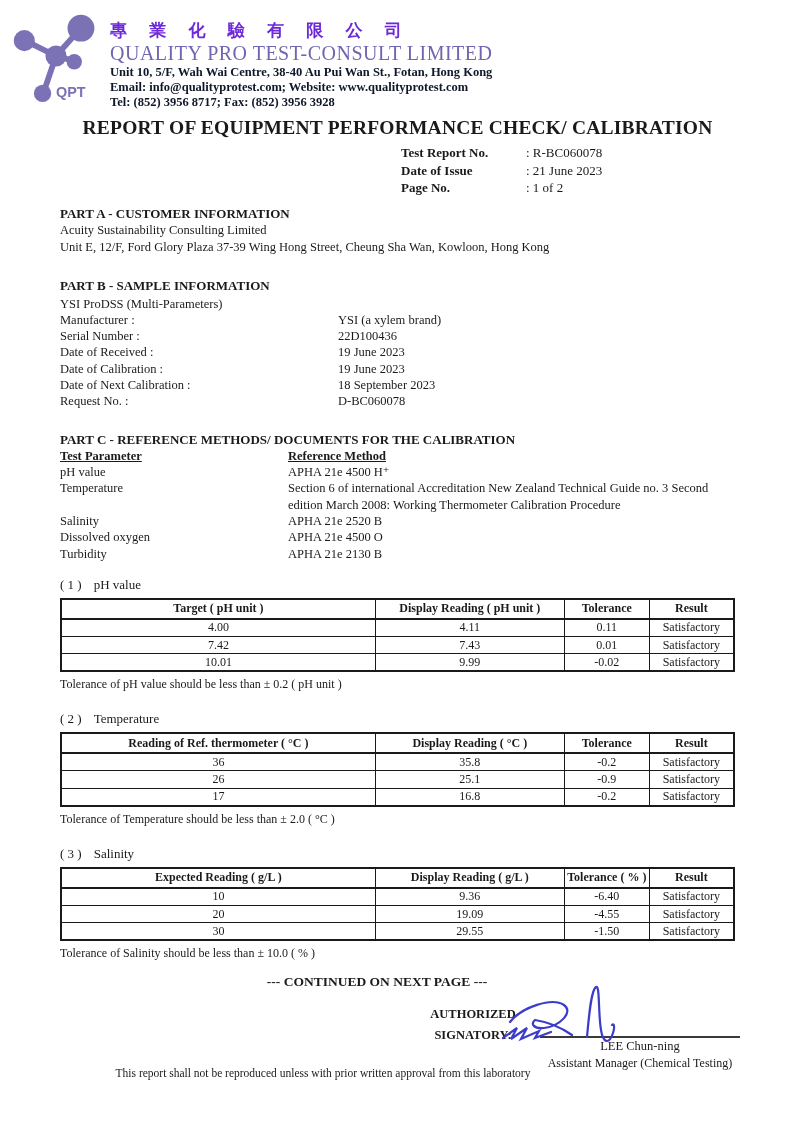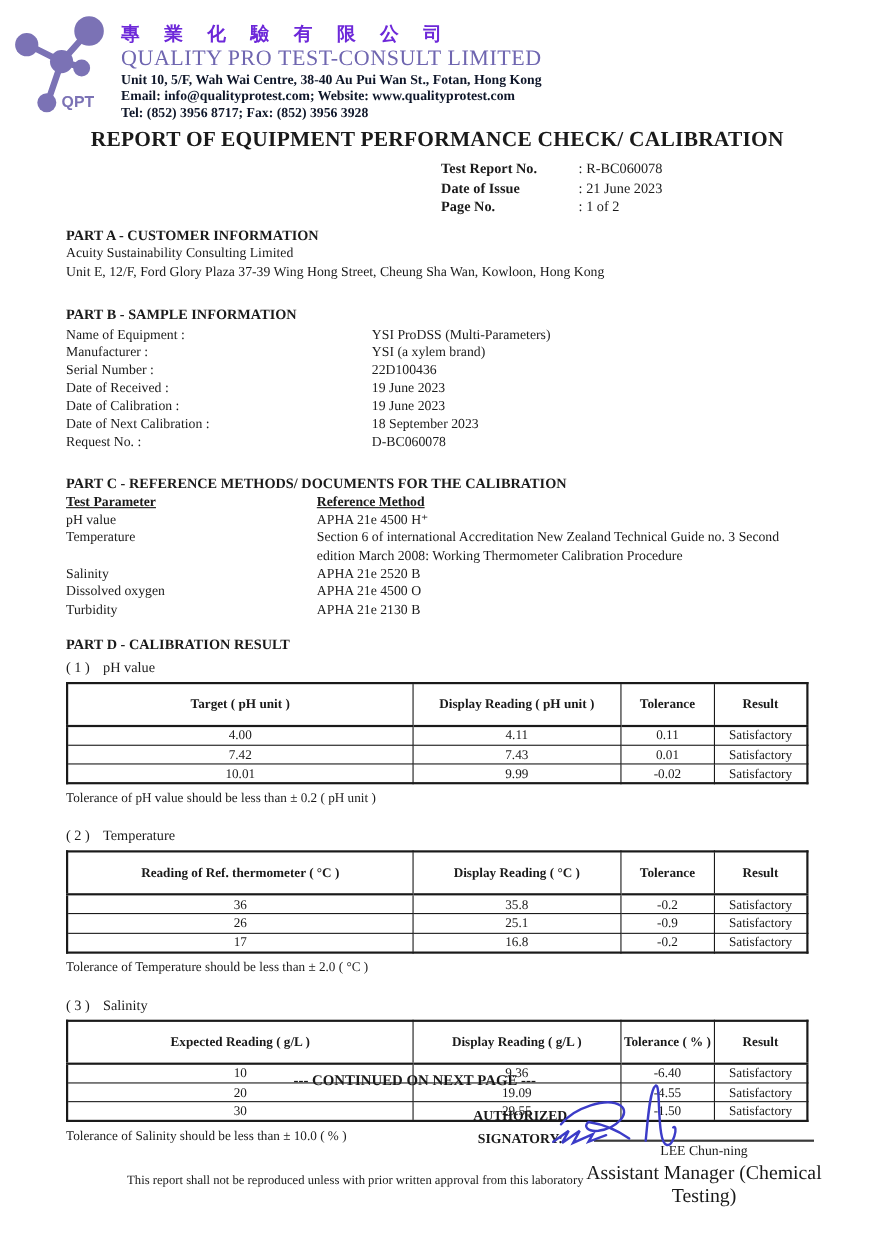--- a/index.html
+++ b/index.html
@@ -58,21 +58,21 @@
   .c-head { line-height: 16.5px; }
   .c-head span { font-weight: bold; text-decoration: underline; }
   
   .part-d { margin-top: 15px; }
   .dlabel { font-size: 13px; font-weight: normal; line-height: 16px; margin: 19px 0 5px 0; }
   .dlabel.first { margin-top: 5px; }
   .dlabel .dname { margin-left: 12px; }
   table { width: 100%; border-collapse: collapse; font-size: 12px; table-layout: fixed; }
   table, th, td { border: 1px solid #1a1a1a; }
   table { border-width: 2px; }
-  thead th { height: 39px; font-weight: bold; border-bottom-width: 2px; }
+  thead th { height: 20px; font-weight: bold; border-bottom-width: 2px; }
   tbody td { height: 17.5px; }
   th, td { text-align: center; vertical-align: middle; padding: 0 2px; }
   .note { font-size: 12px; line-height: 15px; margin-top: 5px; }
   
   .continued {
     position: absolute; left: 0; width: 754px; top: 974px;
     text-align: center; font-size: 13.5px; font-weight: 600;
   }
   .auth {
     position: absolute; left: 428px; top: 1004px; width: 90px;
@@ -82,21 +82,21 @@
   .sigline {
     position: absolute; left: 540px; top: 1036px; width: 200px;
     border-top: 2px solid #3a3a3a; z-index: 1;
   }
   .signame {
     position: absolute; left: 555px; top: 1039px; width: 170px;
     text-align: center; font-size: 12.5px;
   }
   .sigtitle {
     position: absolute; left: 505px; top: 1056px; width: 270px;
-    text-align: center; font-size: 18px;
+    text-align: center; font-size: 12px;
   }
   .disclaimer {
     position: absolute; left: 0; width: 646px; top: 1067px;
     text-align: center; font-size: 11.5px;
   }
 </style>
 </head>
 <body>
 
 <div class="page">
@@ -147,21 +147,20 @@
   <div class="part-a">
     <div class="part-heading">PART A - CUSTOMER INFORMATION</div>
     <div class="body-line">Acuity Sustainability Consulting Limited</div>
     <div class="body-line">Unit E, 12/F, Ford Glory Plaza 37-39 Wing Hong Street, Cheung Sha Wan, Kowloon, Hong Kong</div>
   </div>
 
   <div class="part-b">
     <div class="part-heading">PART B - SAMPLE INFORMATION</div>
     <div class="rows">
       <div class="kv">
-        <span class="k">Name of Equipment :</span>
         <span class="v">YSI ProDSS (Multi-Parameters)</span>
       </div>
       <div class="kv">
         <span class="k">Manufacturer :</span>
         <span class="v">YSI (a xylem brand)</span>
       </div>
       <div class="kv">
         <span class="k">Serial Number :</span>
         <span class="v">22D100436</span>
       </div>
@@ -206,21 +205,20 @@
       <span class="c1">Dissolved oxygen</span>
       <span class="c2">APHA 21e 4500 O</span>
     </div>
     <div class="c-row">
       <span class="c1">Turbidity</span>
       <span class="c2">APHA 21e 2130 B</span>
     </div>
   </div>
 
   <div class="part-d">
-    <div class="part-heading">PART D - CALIBRATION RESULT</div>
 
     <div class="dlabel first">
       <span class="dnum">( 1 )</span><span class="dname">pH value</span>
     </div>
     <table>
       <colgroup>
           <col style="width:46.7%">
           <col style="width:28.1%">
           <col style="width:12.6%">
           <col style="width:12.6%">

